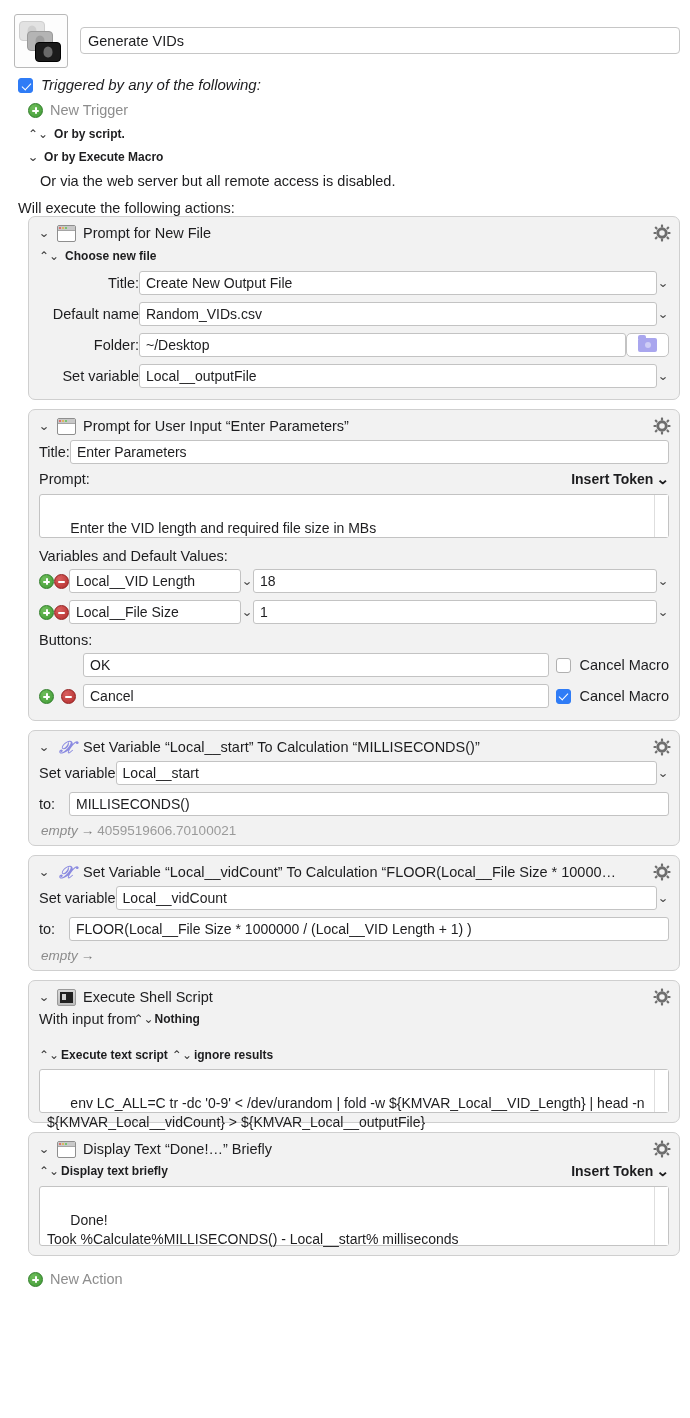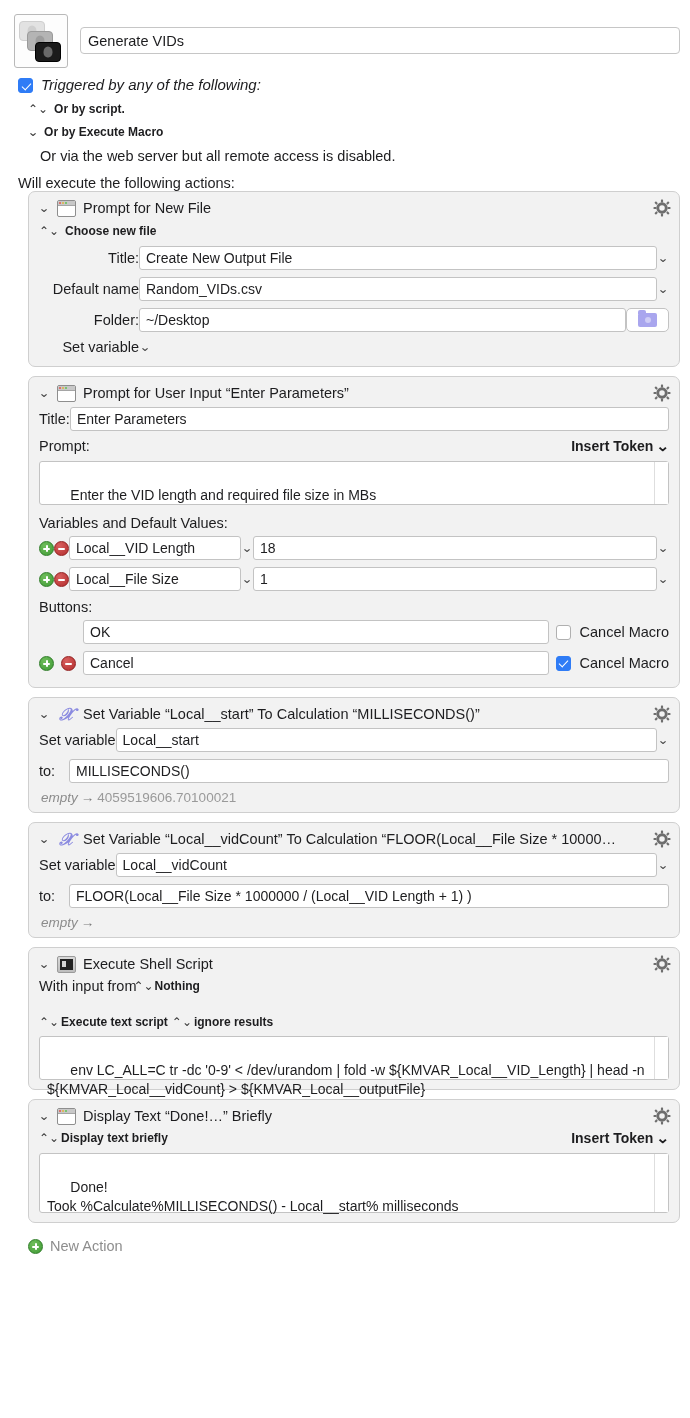--- a/index.html
+++ b/index.html
@@ -276,20 +276,24 @@
     <span>Generate VIDs</span>
   </div>
 </div>
 
 <div class="trigger-area">
   <div class="row">
     <span class="cbx on"></span>
     <span class="trig-title">Triggered by any of the following:</span>
   </div>
 
+  <div class="subrow">
+    <span class="plus-green"></span>
+    <span class="dim">New Trigger</span>
+  </div>
 
   <div class="subrow">
     <span class="chev-ud">⌃⌄</span>
     <span class="bold-small">Or by script.</span>
   </div>
 
   <div class="subrow">
     <span class="chev-ud v-chev">⌄</span>
     <span class="bold-small">Or by Execute Macro</span>
   </div>
@@ -358,20 +362,23 @@
       <span class="field" style="flex:1">
         <span>~/Desktop</span>
       </span>
       <span class="folder-btn">
         <span class="folder-glyph"></span>
       </span>
     </div>
 
     <div class="frow">
       <span class="lbl" style="width:100px">Set variable</span>
+      <span class="field" style="flex:1">
+        <span>Local__outputFile</span>
+      </span>
       <span class="chev-d v-chev">⌄</span>
     </div>
     <div style="height:4px"></div>
   </div>
 
   <div class="card">
     <div class="card-head">
       <span class="disc v-chev">⌄</span>
       <span class="win-ico">
         <span class="bar">

